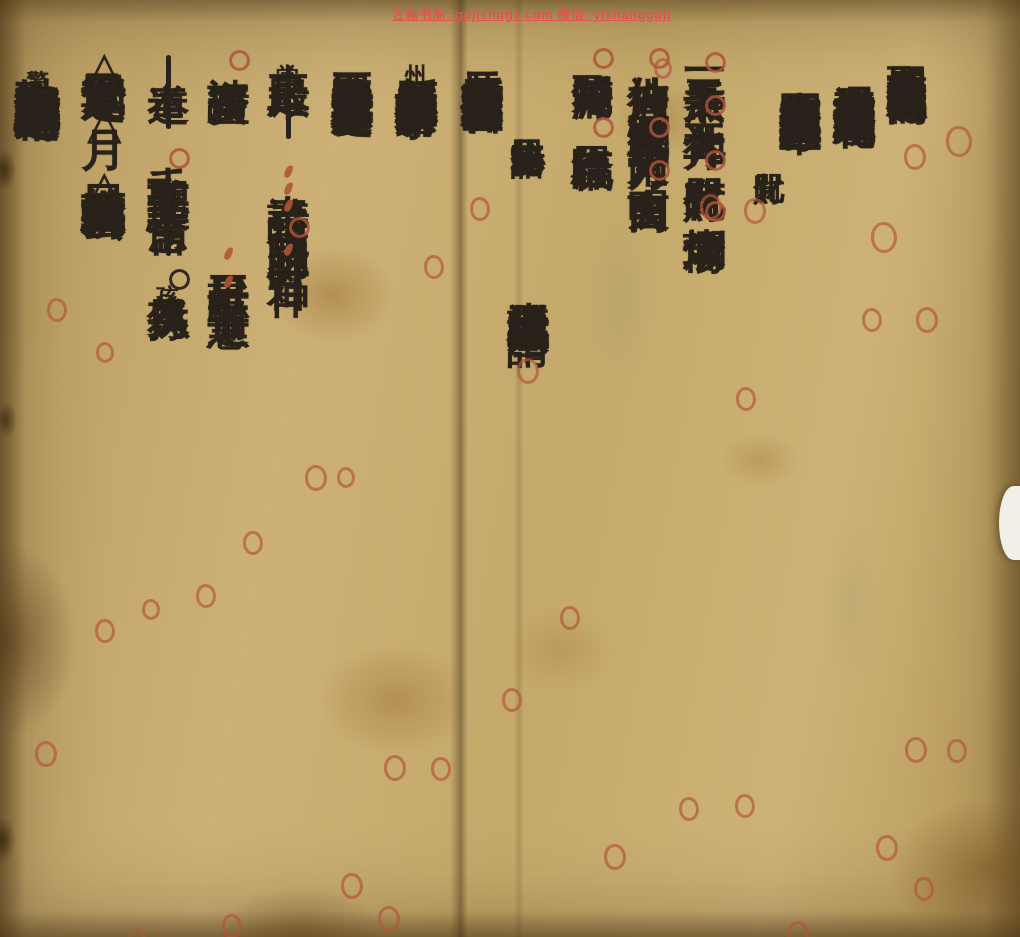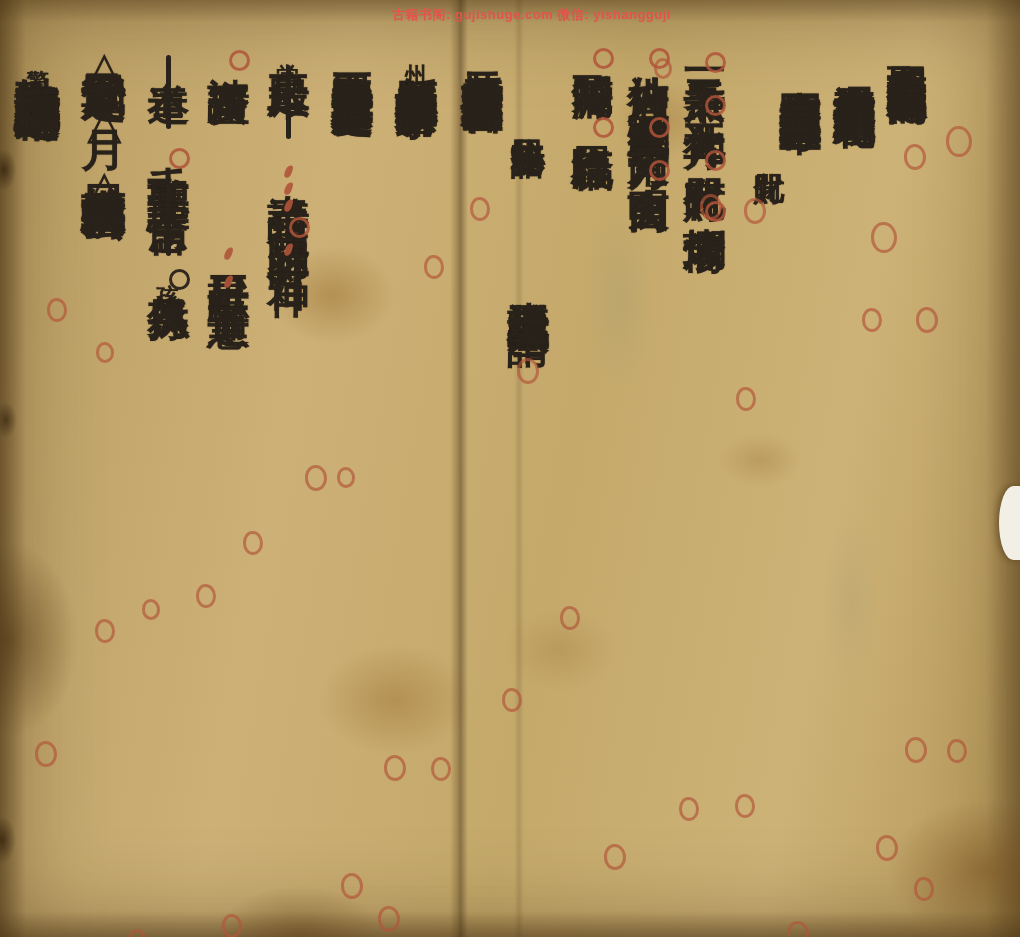--- a/index.html
+++ b/index.html
@@ -58,21 +58,21 @@
   .vmark{position:absolute;border:3px solid rgba(178,86,58,.8);border-radius:48% 52% 50% 50%;
     opacity:.85;pointer-events:none;}
 </style>
 </head>
 <body>
 
 <div class="photo" style="color: rgb(41, 34, 26);">
   <div class="fold main"></div>
   <div class="fold light"></div>
   <div class="notch"></div>
-  <div class="watermark" style="color: rgb(226, 84, 75);">
+  <div class="watermark" style="color: rgb(226, 84, 75); text-decoration: underline;">
     <span>古籍书阁: gujishuge.com 微信: yishangguji</span>
   </div>
   <div id="columns">
       <div class="col" style="left: 886px; top: 34px; font-size: 40px;"><span class="t ">聖主四生慈父周天上聖大慈仁者十號園蒲萬德</span></div>
       <div class="col" style="left: 832px; top: 52px;"><span class="t ">週身無量度人拔生死苦大悲大願大聖大慈朝礼</span></div>
       <div class="col" style="left: 778px; top: 58px;"><span class="t ">太上開天執符御曆含真體道昊天至尊玉皇上帝</span></div>
       <div class="col" style="left: 747px; top: 148px;"><span class="t hdr">化財咒</span></div>
       <div class="col" style="left: 682px; top: 46px;"><span class="t ">吾秉一炁</span><span class="ring" style="border-color: rgb(176, 84, 58);"></span><span class="gap" style="height: 14px;"></span><span class="t ">神化五方</span><span class="ring" style="border-color: rgb(176, 84, 58);"></span><span class="gap" style="height: 26px;"></span><span class="t ">有咒化財</span><span class="ring" style="border-color: rgb(176, 84, 58);"></span><span class="gap" style="height: 22px;"></span><span class="t ">燦爛珍前</span><span class="ring" style="border-color: rgb(176, 84, 58);"></span></div>
       <div class="col" style="left: 626px; top: 42px;"><span class="t ">神仙火府</span><span class="ring" style="border-color: rgb(176, 84, 58);"></span><span class="gap" style="height: 10px;"></span><span class="t ">变爛冥戲</span><span class="gap" style="height: 26px;"></span><span class="t ">南方丹天</span><span class="ring" style="border-color: rgb(176, 84, 58);"></span><span class="gap" style="height: 14px;"></span><span class="t ">离火自明</span><span class="ring" style="border-color: rgb(176, 84, 58);"></span></div>
       <div class="col" style="left: 570px; top: 42px;"><span class="t ">飛符叩漏</span><span class="ring" style="border-color: rgb(176, 84, 58);"></span><span class="gap" style="height: 40px;"></span><span class="t ">流恩降福</span><span class="ring" style="border-color: rgb(176, 84, 58);"></span></div>

